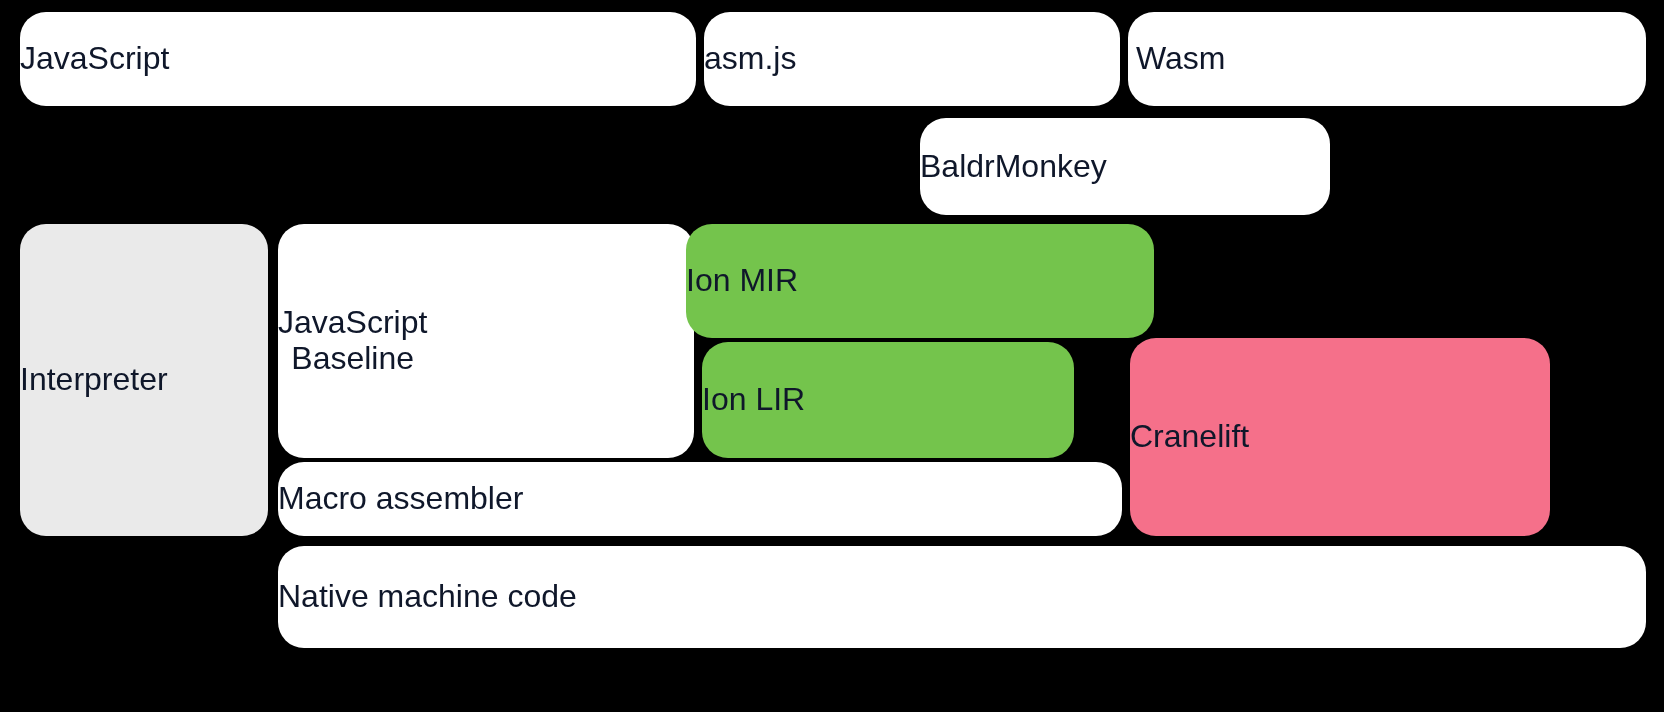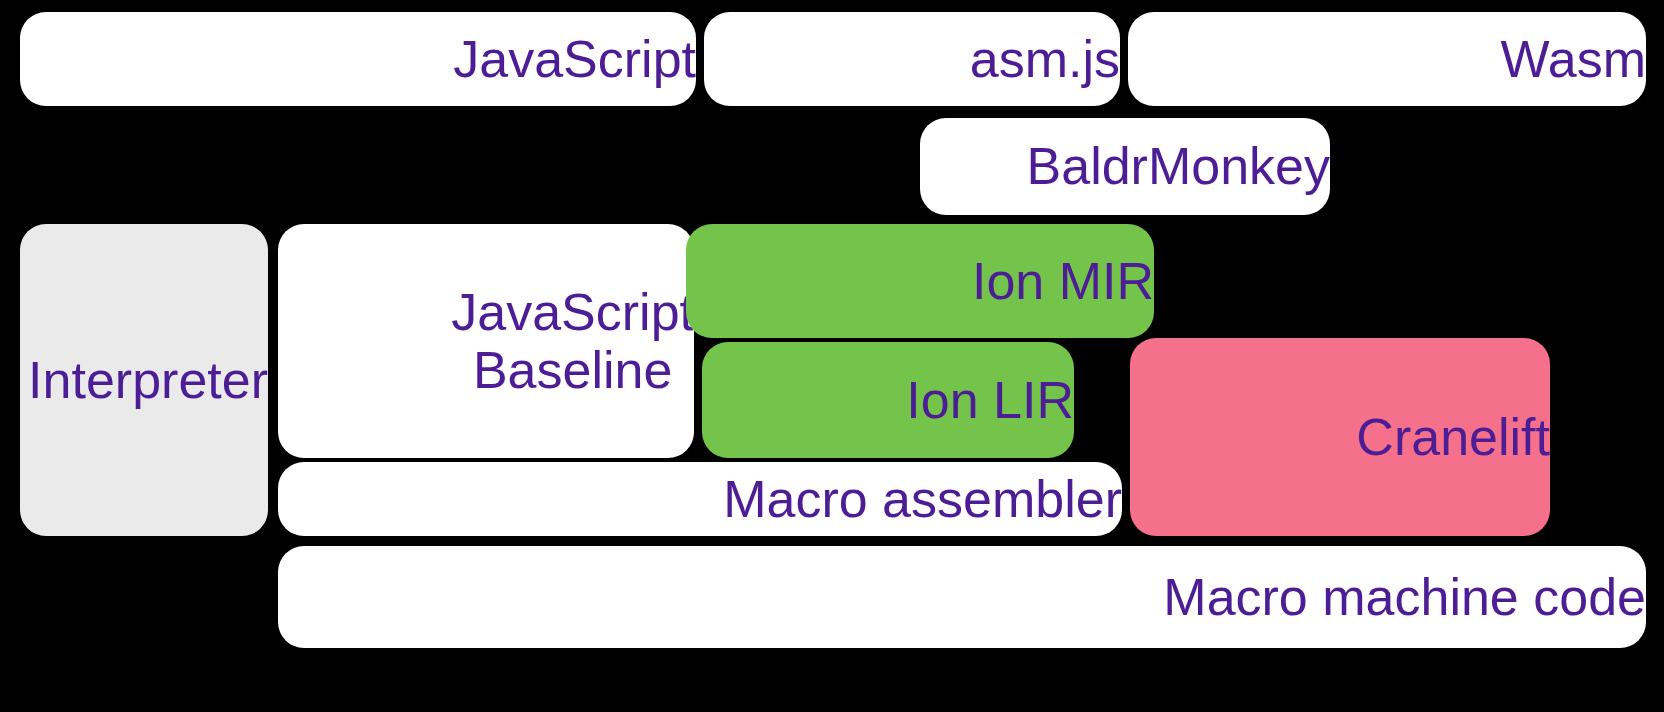--- a/index.html
+++ b/index.html
@@ -13,25 +13,25 @@
     height: 712px;
     background: #000000;
     overflow: hidden;
     font-family: "Liberation Sans", sans-serif;
   }
   .node {
     position: absolute;
     box-sizing: border-box;
     display: flex;
     align-items: center;
-    justify-content: flex-end;
+    justify-content: flex-start;
     text-align: center;
     border-radius: 26px;
-    color: #4c1d95;
-    font-size: 52px;
+    color: #0f172a;
+    font-size: 32px;
     font-weight: 400;
     line-height: 1.12;
     letter-spacing: 0px;
     white-space: pre-line;
     background: #ffffff;
   }
   .fill-white { background: #ffffff; }
   .fill-gray  { background: #eaeaea; }
   .fill-green { background: #74c44c; }
   .fill-pink  { background: #f5708a; }
@@ -44,14 +44,14 @@
     <div class="node fill-white" style="left: 704px; top: 12px; width: 416px; height: 94px;"><span>asm.js</span></div>
     <div class="node fill-white" style="left: 1128px; top: 12px; width: 518px; height: 94px; padding-left: 8px;"><span>Wasm</span></div>
     <div class="node fill-white" style="left: 920px; top: 118px; width: 410px; height: 97px;"><span>BaldrMonkey</span></div>
     <div class="node fill-gray" style="left: 20px; top: 224px; width: 248px; height: 312px;"><span>Interpreter</span></div>
     <div class="node fill-white" style="left: 278px; top: 224px; width: 416px; height: 234px;"><span>JavaScript
 Baseline</span></div>
     <div class="node fill-green" style="left: 686px; top: 224px; width: 468px; height: 114px;"><span>Ion MIR</span></div>
     <div class="node fill-green" style="left: 702px; top: 342px; width: 372px; height: 116px;"><span>Ion LIR</span></div>
     <div class="node fill-pink" style="left: 1130px; top: 338px; width: 420px; height: 198px;"><span>Cranelift</span></div>
     <div class="node fill-white" style="left: 278px; top: 462px; width: 844px; height: 74px;"><span>Macro assembler</span></div>
-    <div class="node fill-white" style="left: 278px; top: 546px; width: 1368px; height: 102px;"><span>Macro machine code</span></div>
+    <div class="node fill-white" style="left: 278px; top: 546px; width: 1368px; height: 102px;"><span>Native machine code</span></div>
   </div>
 
 </body></html>

